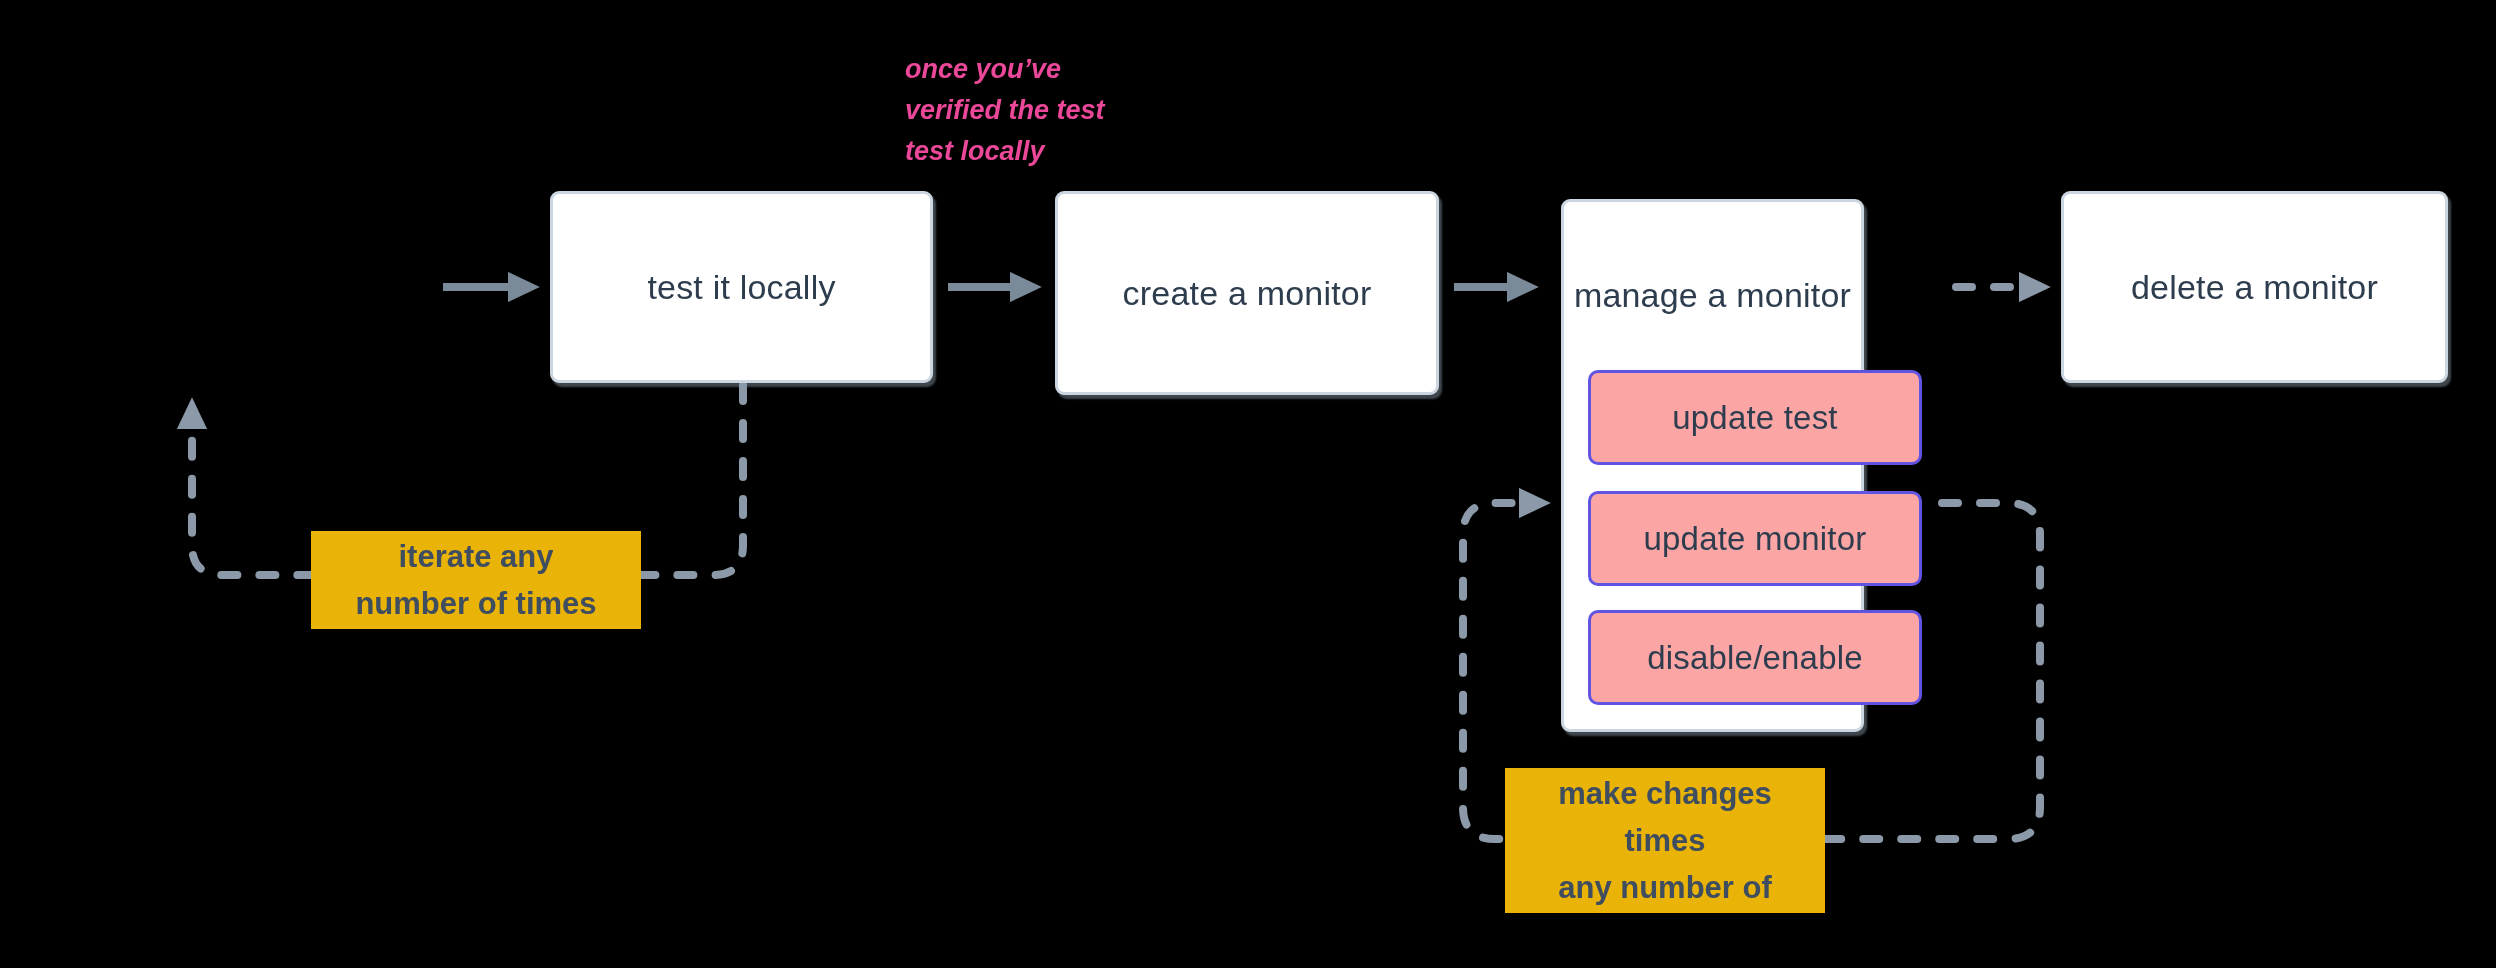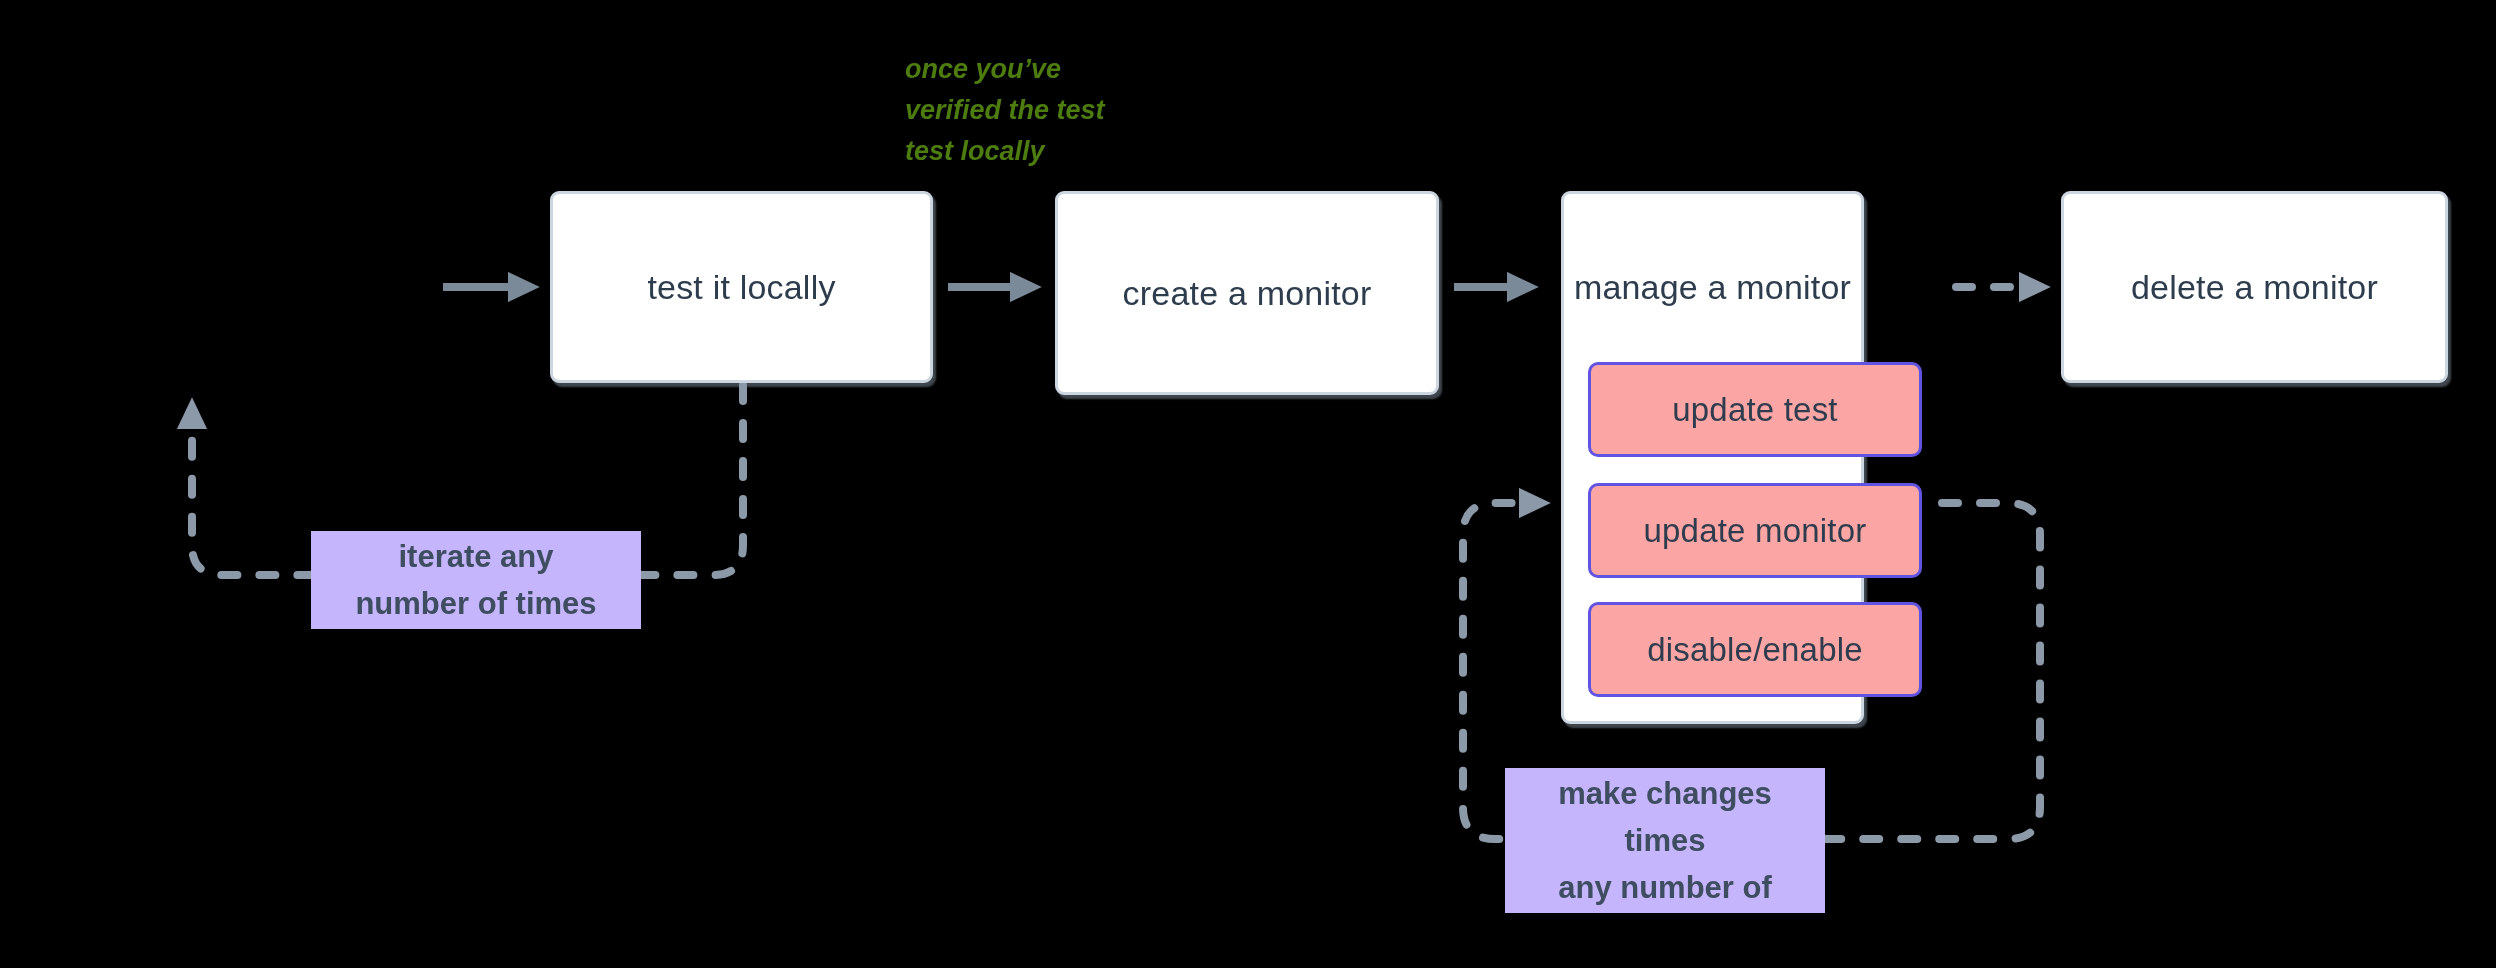--- a/index.html
+++ b/index.html
@@ -20,25 +20,25 @@
     position:absolute;left:0;right:0;top:74px;text-align:center;
     color:#2e3d4e;font-size:34px;font-weight:500;
   }
   .sub-button{
     position:absolute;box-sizing:border-box;left:24px;width:334px;height:95px;
     background:#fca5a5;border:3.5px solid #6254e3;border-radius:10px;
     display:flex;align-items:center;justify-content:center;
     color:#2e3d4e;font-size:33px;font-weight:500;
   }
   .annotation{
-    position:absolute;z-index:3;color:#4d7c0f;
+    position:absolute;z-index:3;color:#ec4899;
     font-size:27px;font-style:italic;font-weight:700;line-height:41px;
   }
   .loop-label{
-    position:absolute;z-index:3;background:#c4b5fd;color:#3e4d5f;text-align:center;
+    position:absolute;z-index:3;background:#eab308;color:#3e4d5f;text-align:center;
     font-size:31px;font-weight:700;line-height:47px;padding:2px 0;
   }
 </style>
 </head>
 <body>
 
 <div class="stage">
 
   <svg class="connector-layer" width="2496" height="968" viewBox="0 0 2496 968">
     <defs>
@@ -63,21 +63,21 @@
 
 
   <div class="node" style="left:550px;top:191px;width:383px;height:192px;">
     <span>test it locally</span>
   </div>
 
   <div class="node" style="left:1055px;top:191px;width:384px;height:204px;">
     <span>create a monitor</span>
   </div>
 
-  <div class="node tall" style="left:1561px;top:191px;width:303px;height:533px;">
+  <div class="node tall" style="left:1561px;top:199px;width:303px;height:533px;">
     <div class="node-title">manage a monitor</div>
     <div class="sub-button" style="top:168px;">
       <span>update test</span>
     </div>
     <div class="sub-button" style="top:289px;">
       <span>update monitor</span>
     </div>
     <div class="sub-button" style="top:408px;">
       <span>disable/enable</span>
     </div>

